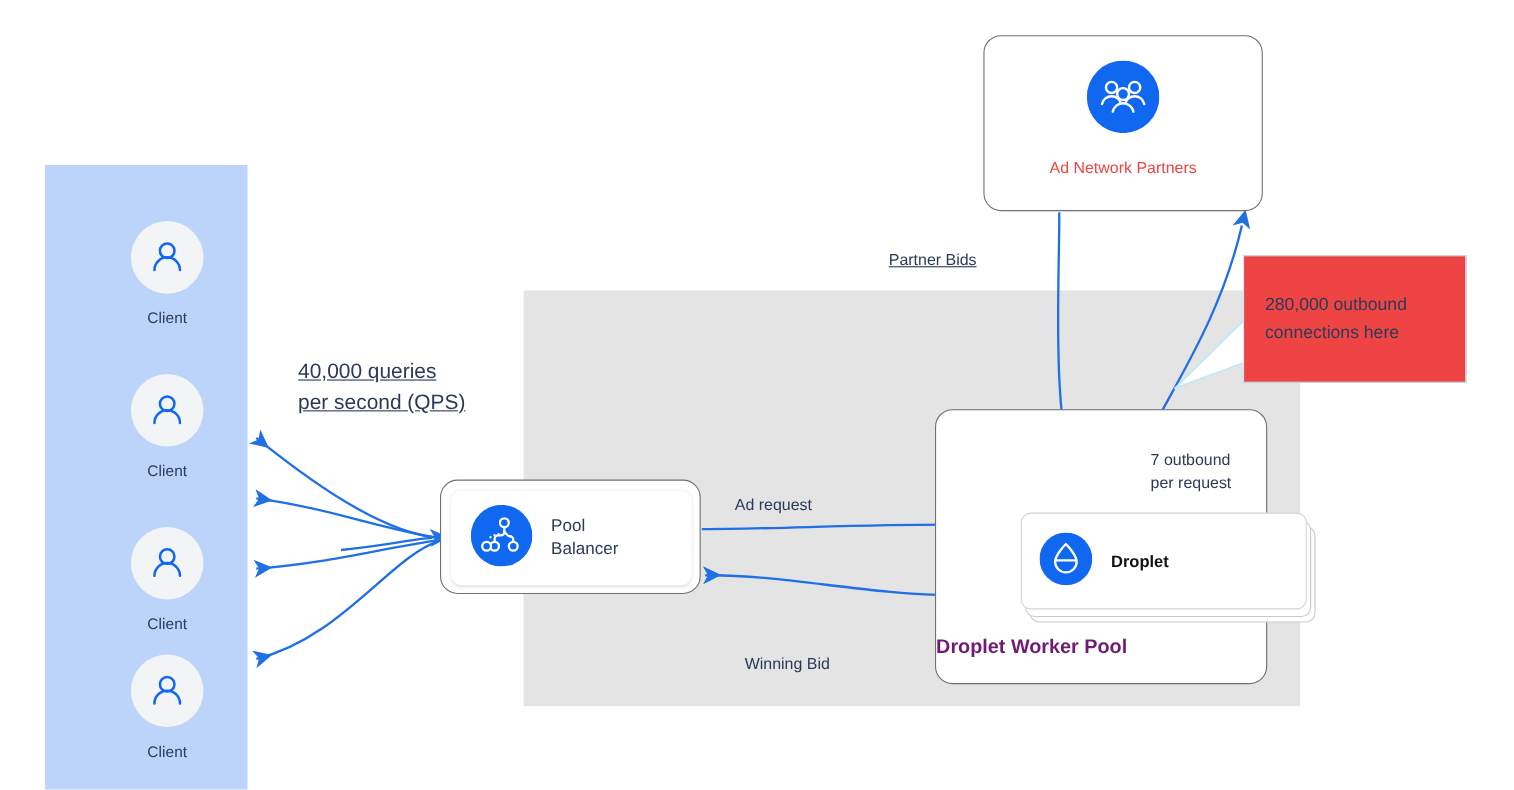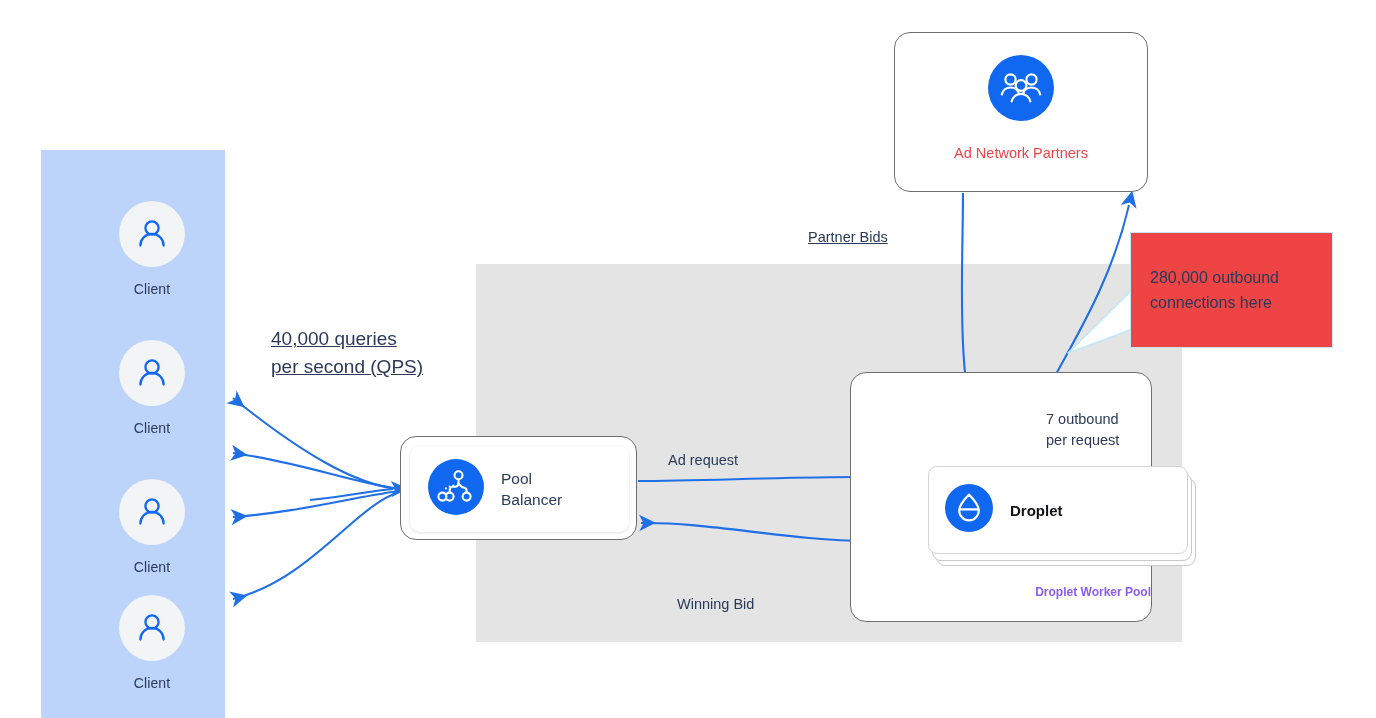--- a/index.html
+++ b/index.html
@@ -125,24 +125,24 @@
 
   
   #droplet-worker-pool {
     left: 850px; top: 372px;
     width: 302px; height: 250px;
   }
   .dwp-label {
     position: absolute;
     left: 0; right: 0;
     bottom: 22px;
-    text-align: right;
-    font-size: 12px;
+    text-align: left;
+    font-size: 18px;
     font-weight: bold;
-    color: #8b5cf6;
+    color: #701a75;
   }
   #droplet-stack {
     position: absolute;
     left: 37px; top: 93px;
     width: 232px; height: 102px; margin-left: 40px;
   }
   #droplet-stack .layer {
     position: absolute;
     background: #ffffff;
     border: 1.2px solid #c9c9cb;

